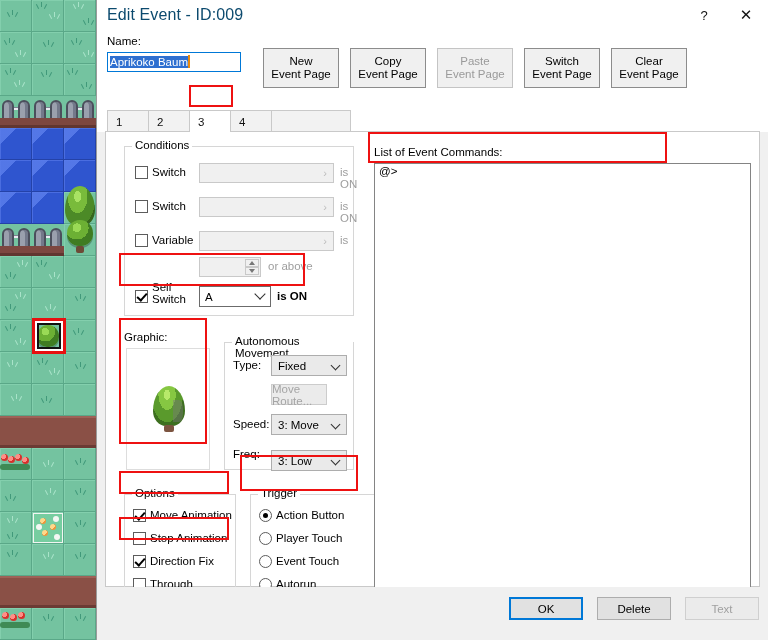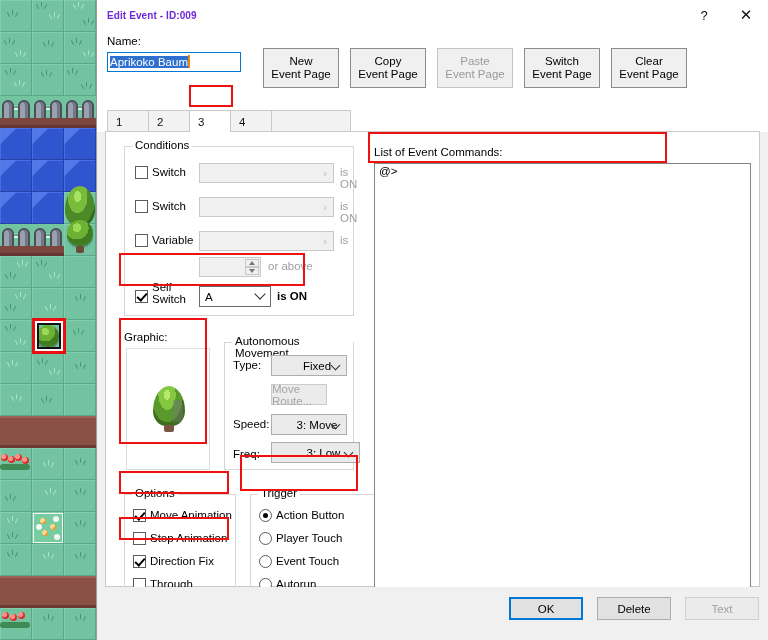--- a/index.html
+++ b/index.html
@@ -111,21 +111,21 @@
   
   #dialog {
     position:absolute; left:96px; top:0; width:672px; height:640px;
     background:#f0f0f0; border-left:1px solid #9b9b9b;
     display:flex; flex-direction:column;
   }
   #titlebar {
     height:30px; background:#ffffff; display:flex; align-items:center;
     padding-left:10px; flex: none; position:relative;
   }
-  #title-text { font-size:10px; color:#6d28d9; font-weight:700; letter-spacing:.1px; }
+  #title-text { font-size:16px; color:#0c4a6e; font-weight:400; letter-spacing:.1px; }
   .tb-btns { position:absolute; right:0; top:0; height:30px; display:flex; }
   .tb-btn {
     width:40px; height:30px; display:flex; align-items:center; justify-content:center;
     font-size:13px; color:#101010; cursor:default;
   }
   .tb-btn.close { width:44px; font-size:15px; }
 
   #topstrip {
     background:#ffffff; flex:none; height:80px; position:relative;
   }
@@ -221,23 +221,22 @@
     cursor:default;
   }
   .combo .chev {
     position:absolute; right:6px; top:5px;
     width:8px; height:8px; border:solid #303030; border-width:0 1.6px 1.6px 0;
     transform: rotate(45deg); margin-top:-2px;
   }
   
   .combo-g {
     position:absolute; height:21px; background:#eaeaea; border:1px solid #adadad;
-    font-size:11.5px; color:#000; display:flex; align-items:center; padding-left:16px;
+    font-size:11.5px; color:#000; display:flex; align-items:center; padding-left:6px;
     cursor:default;
-    justify-content:center;
   }
   .combo-g .chev {
     position:absolute; right:7px; top:6px;
     width:7px; height:7px; border:solid #303030; border-width:0 1.6px 1.6px 0;
     transform: rotate(45deg);
   }
 
   .btn-dis {
     position:absolute; height:21px; background:#ebebeb; border:1px solid #cccccc;
     font-size:11.5px; color:#a5a5a5; display:flex; align-items:center;
@@ -698,21 +697,21 @@
           <span>Fixed</span>
           <span class="chev"></span>
         </div>
         <div class="btn-dis" style="left:46px;top:41px;width:56px">Move Route...</div>
         <div class="lbl" style="position:absolute;left:8px;top:75px">Speed:</div>
         <div class="combo-g" style="left:46px;top:71px;width:76px">
           <span>3: Move</span>
           <span class="chev"></span>
         </div>
         <div class="lbl" style="position:absolute;left:8px;top:105px">Freq:</div>
-        <div class="combo-g" style="left:46px;top:99px;width:89px">
+        <div class="combo-g" style="left:46px;top:107px;width:76px">
           <span>3: Low</span>
           <span class="chev"></span>
         </div>
       </div>
 
       <div class="group" style="left:18px;top:362px;width:112px;height:128px">
         <div class="grp-title">Options</div>
         <div class="cb checked" style="left:8px;top:14px"></div>
         <div class="lbl" style="position:absolute;left:25px;top:14px">Move Animation</div>
         <div class="cb" style="left:8px;top:37px"></div>

